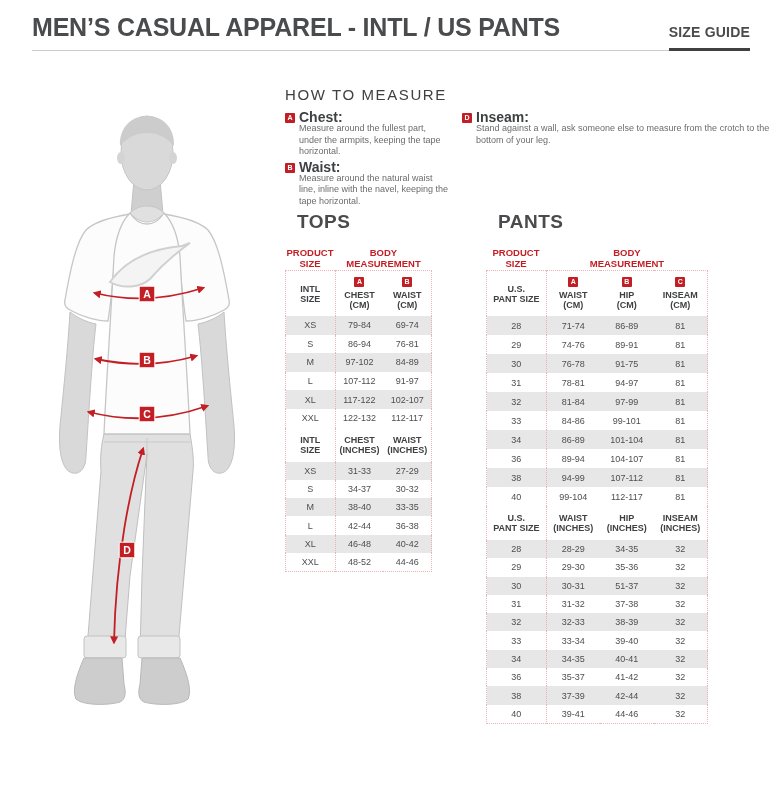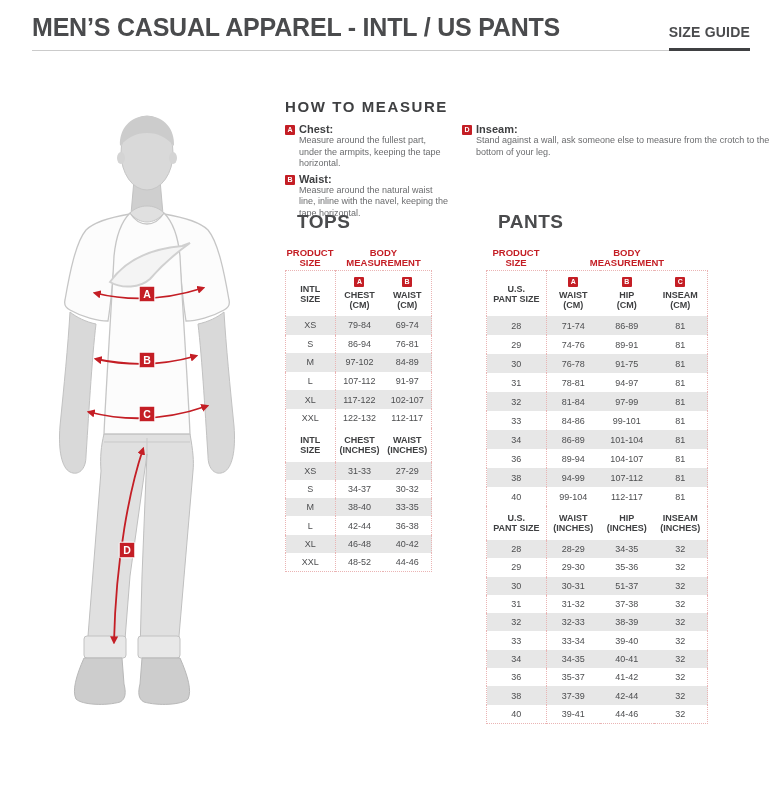--- a/index.html
+++ b/index.html
@@ -10,38 +10,38 @@
   
   .main-title{position:absolute;left:32px;top:13px;font-size:25px;font-weight:bold;
               letter-spacing:-0.2px;color:#4a4b4d;white-space:nowrap;}
   .header-rule{position:absolute;left:32px;right:33px;top:50px;border-top:1px solid #cbcbcb;}
   .size-guide{position:absolute;right:33px;top:24px;font-size:14px;font-weight:bold;
               color:#4a4b4d;letter-spacing:0.2px;padding-bottom:8px;
               border-bottom:3px solid #3f4042;text-align:right;}
 
   
   .howto{position:absolute;left:285px;top:86px;width:486px;}
-  .howto-title{font-size:15px;font-weight:bold;letter-spacing:1.6px;color:#3f4042;margin:12px 0 9px 0;}
+  .howto-title{font-size:15px;font-weight:normal;letter-spacing:1.6px;color:#3f4042;margin:0 0 9px 0;}
   .hm-grid{display:grid;grid-template-columns:177px 1fr;column-gap:0;}
   .hm-item{position:relative;padding-left:14px;margin-bottom:4px;}
   .hm-badge{position:absolute;left:0;top:1px;}
   .badge{display:inline-block;width:10px;height:10px;background:#c41e25;color:#fff;
          font-size:7px;font-weight:bold;text-align:center;line-height:10px;border-radius:1px;}
-  .hm-name{font-size:11px;font-weight:bold;color:#3f4042;line-height:11px;}
+  .hm-name{font-size:14px;font-weight:bold;color:#3f4042;line-height:11px;}
   .hm-desc{font-size:9px;color:#6b6c6e;line-height:11.5px;}
   .hm-col-l .hm-desc{max-width:152px;}
   .hm-col-r .hm-desc{max-width:300px;}
 
   
   .section{position:absolute;top:196px;}
   .section.tops{left:285px;width:147px;}
   .section.pants{left:486px;width:222px;}
   .sec-title{font-size:19px;font-weight:bold;letter-spacing:0.5px;color:#4a4b4d;
              margin:12px;line-height:27px;height:27px;}
-  .col-labels{display:flex;align-items:center;margin:2px 0 0 0;height:22px;}
+  .col-labels{display:flex;align-items:flex-end;margin:2px 0 0 0;height:22px;}
   .cl{font-size:9.5px;font-weight:bold;color:#c41e25;text-align:center;
       line-height:10.5px;white-space:pre-line;}
   .tops .cl.product{width:34%;}
   .tops .cl.body{width:66%;}
   .pants .cl.product{width:27%;}
   .pants .cl.body{width:73%;}
 
   table{border-collapse:collapse;table-layout:fixed;width:100%;
         border:1px dotted #eab4b4;margin-top:1px;}
   col.c1t{width:34%;} col.ct{width:33%;}

